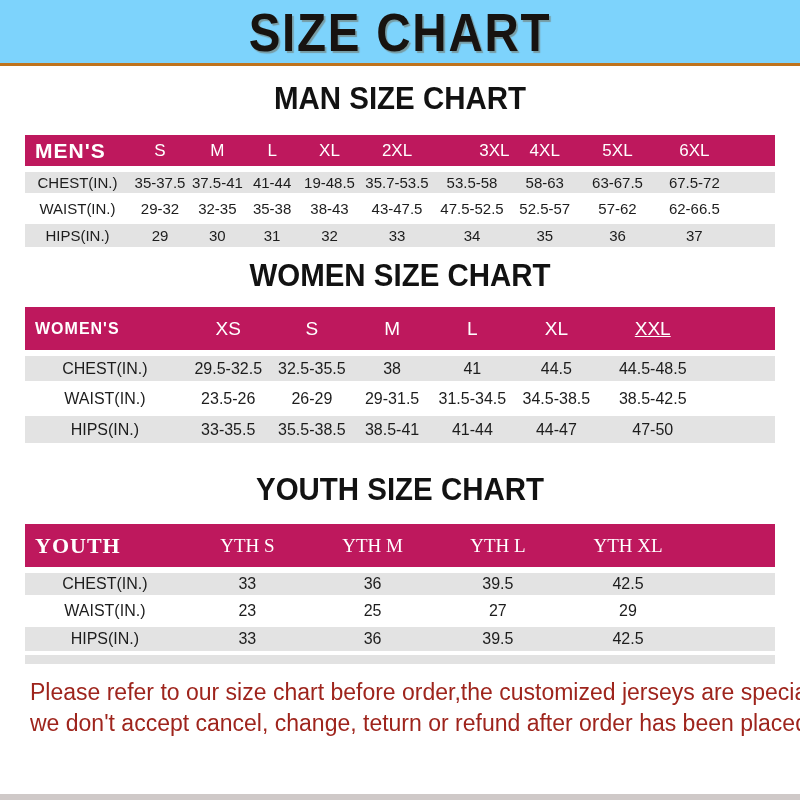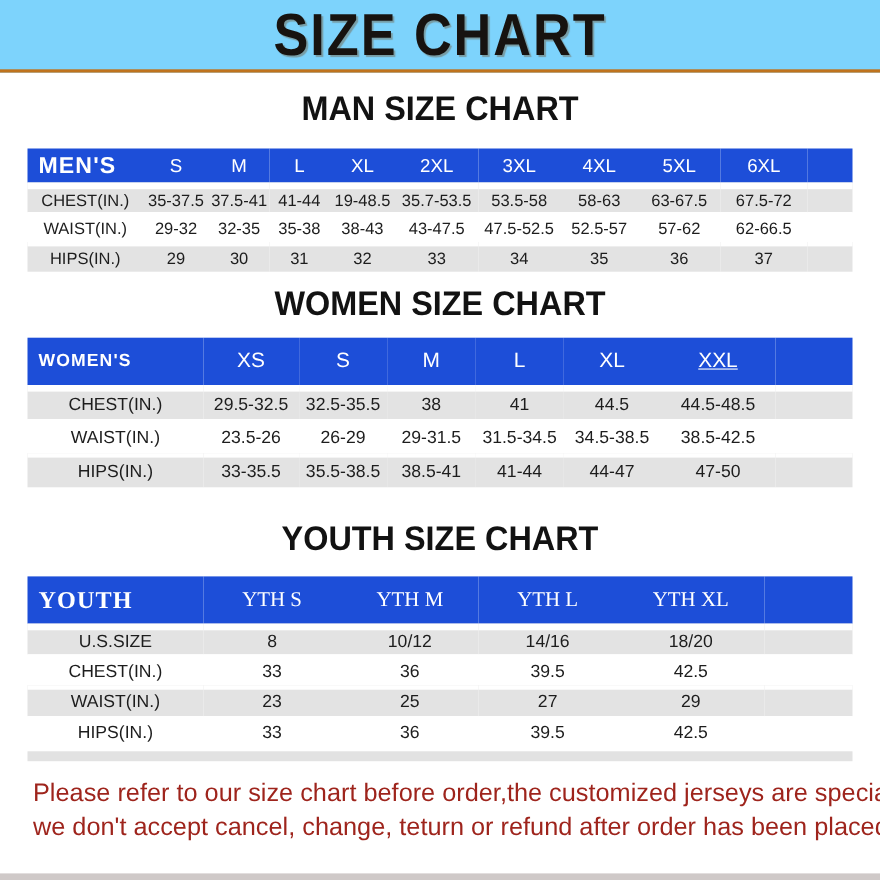--- a/index.html
+++ b/index.html
@@ -38,21 +38,21 @@
   .table-wrap { width:750px; margin:0 auto; }
   .section-man   .table-wrap { margin-top:18px; }
   .section-women .table-wrap { margin-top:13px; }
   .section-youth .table-wrap { margin-top:16px; }
 
   table.size-table {
     width:100%; border-collapse:separate; border-spacing:0;
     table-layout:fixed;
   }
   table.size-table thead th {
-    background:#1d4ed8; color:#ffffff; font-weight:400;
+    background:#be185d; color:#ffffff; font-weight:400;
     padding:0; text-align:center; white-space:nowrap; overflow:hidden;
   }
   table.size-table thead th.corner {
     font-weight:800; text-align:left; padding-left:10px;
     letter-spacing:1px;
   }
   table.size-table tbody th,
   table.size-table tbody td {
     padding:0; text-align:center; font-weight:400; color:#1d1d1d;
     white-space:nowrap; overflow:hidden;
@@ -69,21 +69,21 @@
   .table-man thead tr { height:31px; }
   .table-man thead th { font-size:17px; }
   .table-man thead th.corner { font-size:21px; }
   .table-man tbody tr { height:27px; font-size:15px; }
   .table-man th:nth-child(1){ width:14%; }
   .table-man th:nth-child(2){ width:8%; }
   .table-man th:nth-child(3){ width:7.3%; }
   .table-man th:nth-child(4){ width:7.3%; }
   .table-man th:nth-child(5){ width:8%; }
   .table-man th:nth-child(6){ width:10%; }
-  .table-man th:nth-child(7){ width:10%; }
+  .table-man th:nth-child(7){ width:10%;text-align:right; }
   .table-man th:nth-child(8){ width:9.4%; }
   .table-man th:nth-child(9){ width:10%; }
   .table-man th:nth-child(10){ width:10.5%; }
 
   
   .table-women thead tr { height:43px; }
   .table-women thead th { font-size:19px; }
   .table-women thead th.corner { font-size:16px; }
   .table-women tbody tr { height:31px; font-size:16px; }
   .table-women th:nth-child(1){ width:21.3%; }
@@ -252,28 +252,20 @@
               <th class="corner">YOUTH</th>
               <th>YTH S</th>
               <th>YTH M</th>
               <th>YTH L</th>
               <th>YTH XL</th>
               <th class="trail"></th>
             </tr>
           </thead>
           <tbody>
             <tr>
-              <th>U.S.SIZE</th>
-              <td>8</td>
-              <td>10/12</td>
-              <td>14/16</td>
-              <td>18/20</td>
-              <td class="trail"></td>
-            </tr>
-            <tr>
               <th>CHEST(IN.)</th>
               <td>33</td>
               <td>36</td>
               <td>39.5</td>
               <td>42.5</td>
               <td class="trail"></td>
             </tr>
             <tr>
               <th>WAIST(IN.)</th>
               <td>23</td>

